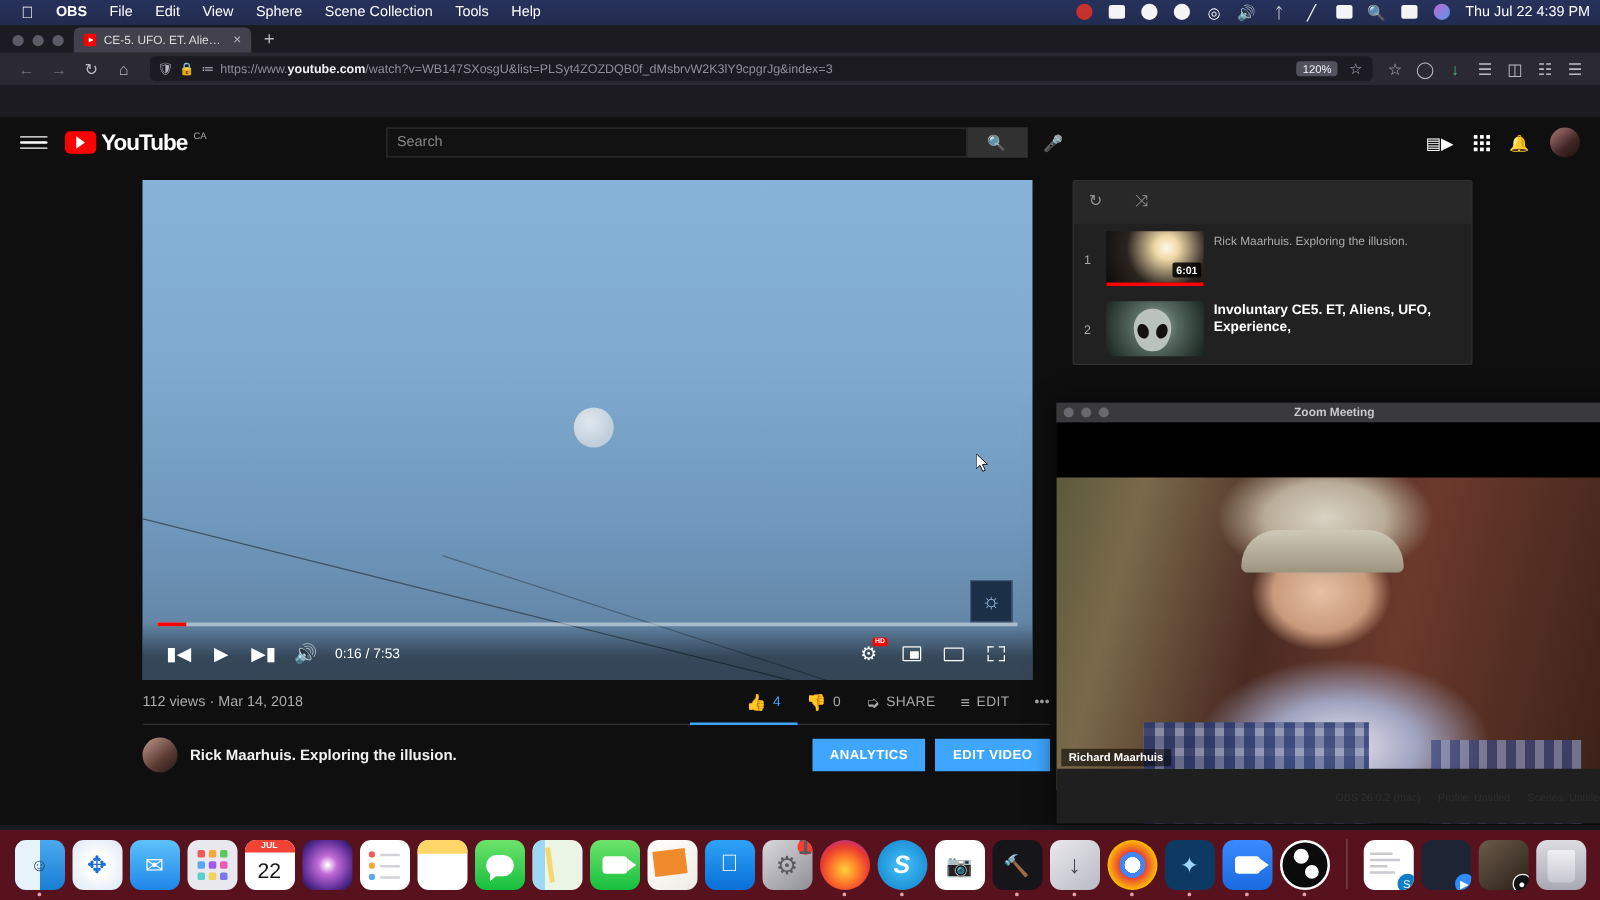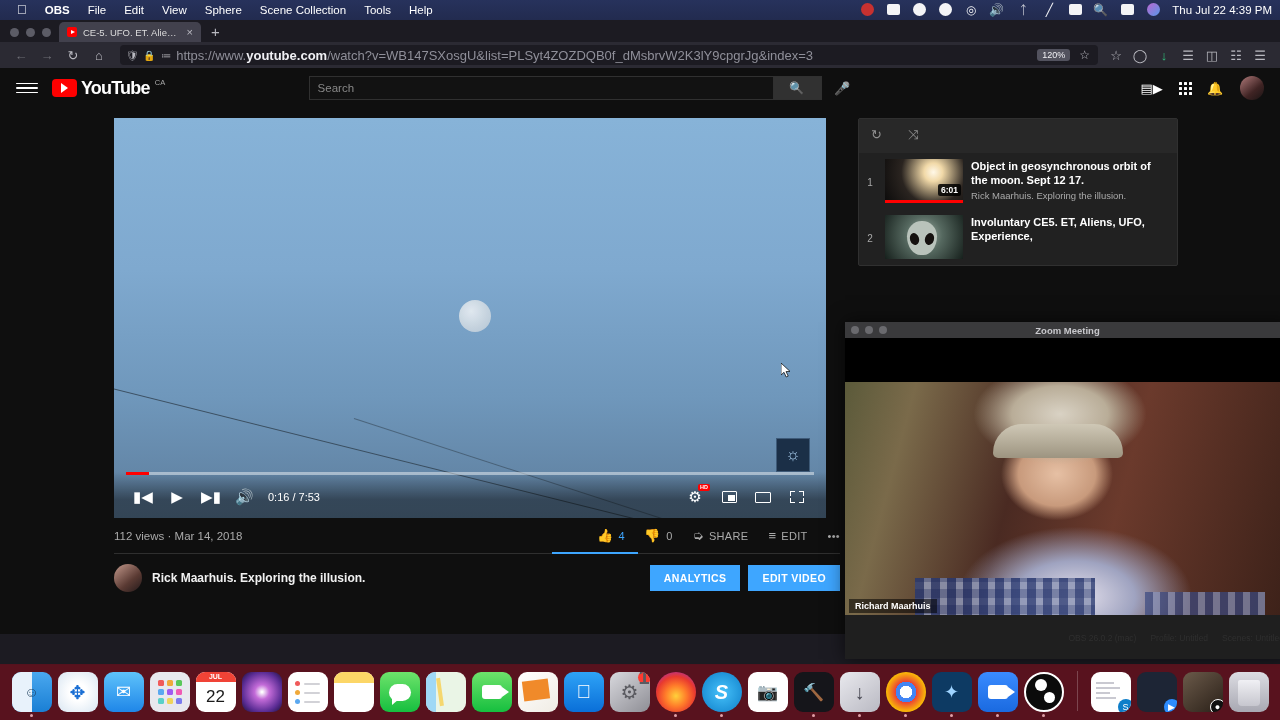--- a/index.html
+++ b/index.html
@@ -44,37 +44,37 @@
   .newtab { font-size:15px; color:#b9b9c0; padding:0 10px 2px 10px; }
 
   .navbar { height:26px; display:flex; align-items:center; gap:0; padding:0 8px; background:#2b2a33; }
   .nav-btn { width:26px; height:22px; display:flex; align-items:center; justify-content:center; color:#b9b9c0; font-size:13px; }
   .nav-btn.dim { color:#6d6d75; }
   .urlbar {
     flex:1; height:20px; margin:0 6px 0 8px; background:#1c1b22; border-radius:4px;
     display:flex; align-items:center; padding:0 6px; gap:5px; position:relative;
   }
   .url-ic { font-size:10px; color:#b9b9c0; }
-  .url-text { font-size:13px; color:#8f8f99; white-space:nowrap; overflow:hidden; flex:1; }
+  .url-text { font-size:10px; color:#8f8f99; white-space:nowrap; overflow:hidden; flex:1; }
   .url-text b { color:#f0f0f4; font-weight:bold; }
   .zoom-badge { font-size:9px; background:#52525e; color:#f0f0f4; border-radius:3px; padding:1px 5px; margin-right:4px; }
   .star-ic { font-size:12px; color:#b9b9c0; padding-right:2px; }
   .nav-right { display:flex; align-items:center; gap:0; }
   .nav-right .nav-btn { width:24px; }
   .dl-ic { color:#30c07b; }
 
   .bookmarkbar { height:18px; background:#2b2a33; display:flex; align-items:center; padding:0 8px; font-size:9.5px; color:#cfcfd8; gap:0; }
   .bm { display:flex; align-items:center; gap:4px; padding:0 8px 0 4px; }
   .bm-ic { width:9px; height:9px; border-radius:2px; background:#9aa0a6; display:inline-block; }
   .bm-ic.ff { background:linear-gradient(135deg,#ff9500,#d63aff); border-radius:50%; }
   .bm-right { margin-left:auto; display:flex; align-items:center; gap:4px; padding-right:4px; }
   .folder-ic { width:10px; height:8px; background:transparent; border:1px solid #b9b9c0; border-radius:1px; }
 
   
-  .ytpage { height:566px; background:#0f0f0f; position:relative; overflow:hidden; }
+  .ytpage { height:566px; background:#0f0f0f; position:relative; overflow:hidden;margin-top:26px; }
   .ythead { height:40px; display:flex; align-items:center; padding:0 16px; background:#0f0f0f; }
   .burger { width:22px; display:flex; flex-direction:column; gap:3px; margin-right:14px; }
   .burger span { display:block; height:1.5px; background:#fff; border-radius:1px; }
   .yt-logo { display:flex; align-items:flex-start; gap:4px; }
   .yt-play { width:25px; height:18px; background:#ff0000; border-radius:4px; position:relative; }
   .yt-play:after { content:""; position:absolute; left:9px; top:4px; border-left:7px solid #fff; border-top:5px solid transparent; border-bottom:5px solid transparent; }
   .yt-word { font-size:18px; font-weight:bold; letter-spacing:-0.8px; line-height:18px; }
   .yt-cc { font-size:7.5px; color:#aaa; margin-top:-1px; margin-left:1px; }
   .yt-search-wrap { display:flex; align-items:center; margin:0 auto; }
   .yt-search {
@@ -445,21 +445,20 @@
               <span>↻</span>
               <span>⤨</span>
             </div>
             <div class="plitem">
               <div class="plnum">1</div>
               <div class="plthumb t1">
                 <span class="dur">6:01</span>
                 <span class="watched"></span>
               </div>
               <div class="pltexts">
-                <div class="plvtitle">Object in geosynchronous orbit of the moon. Sept 12 17.</div>
                 <div class="plchannel">Rick Maarhuis. Exploring the illusion.</div>
               </div>
             </div>
             <div class="plitem">
               <div class="plnum">2</div>
               <div class="plthumb t2">
                 <span class="alienface"></span>
               </div>
               <div class="pltexts">
                 <div class="plvtitle">Involuntary CE5. ET, Aliens, UFO, Experience,</div>

